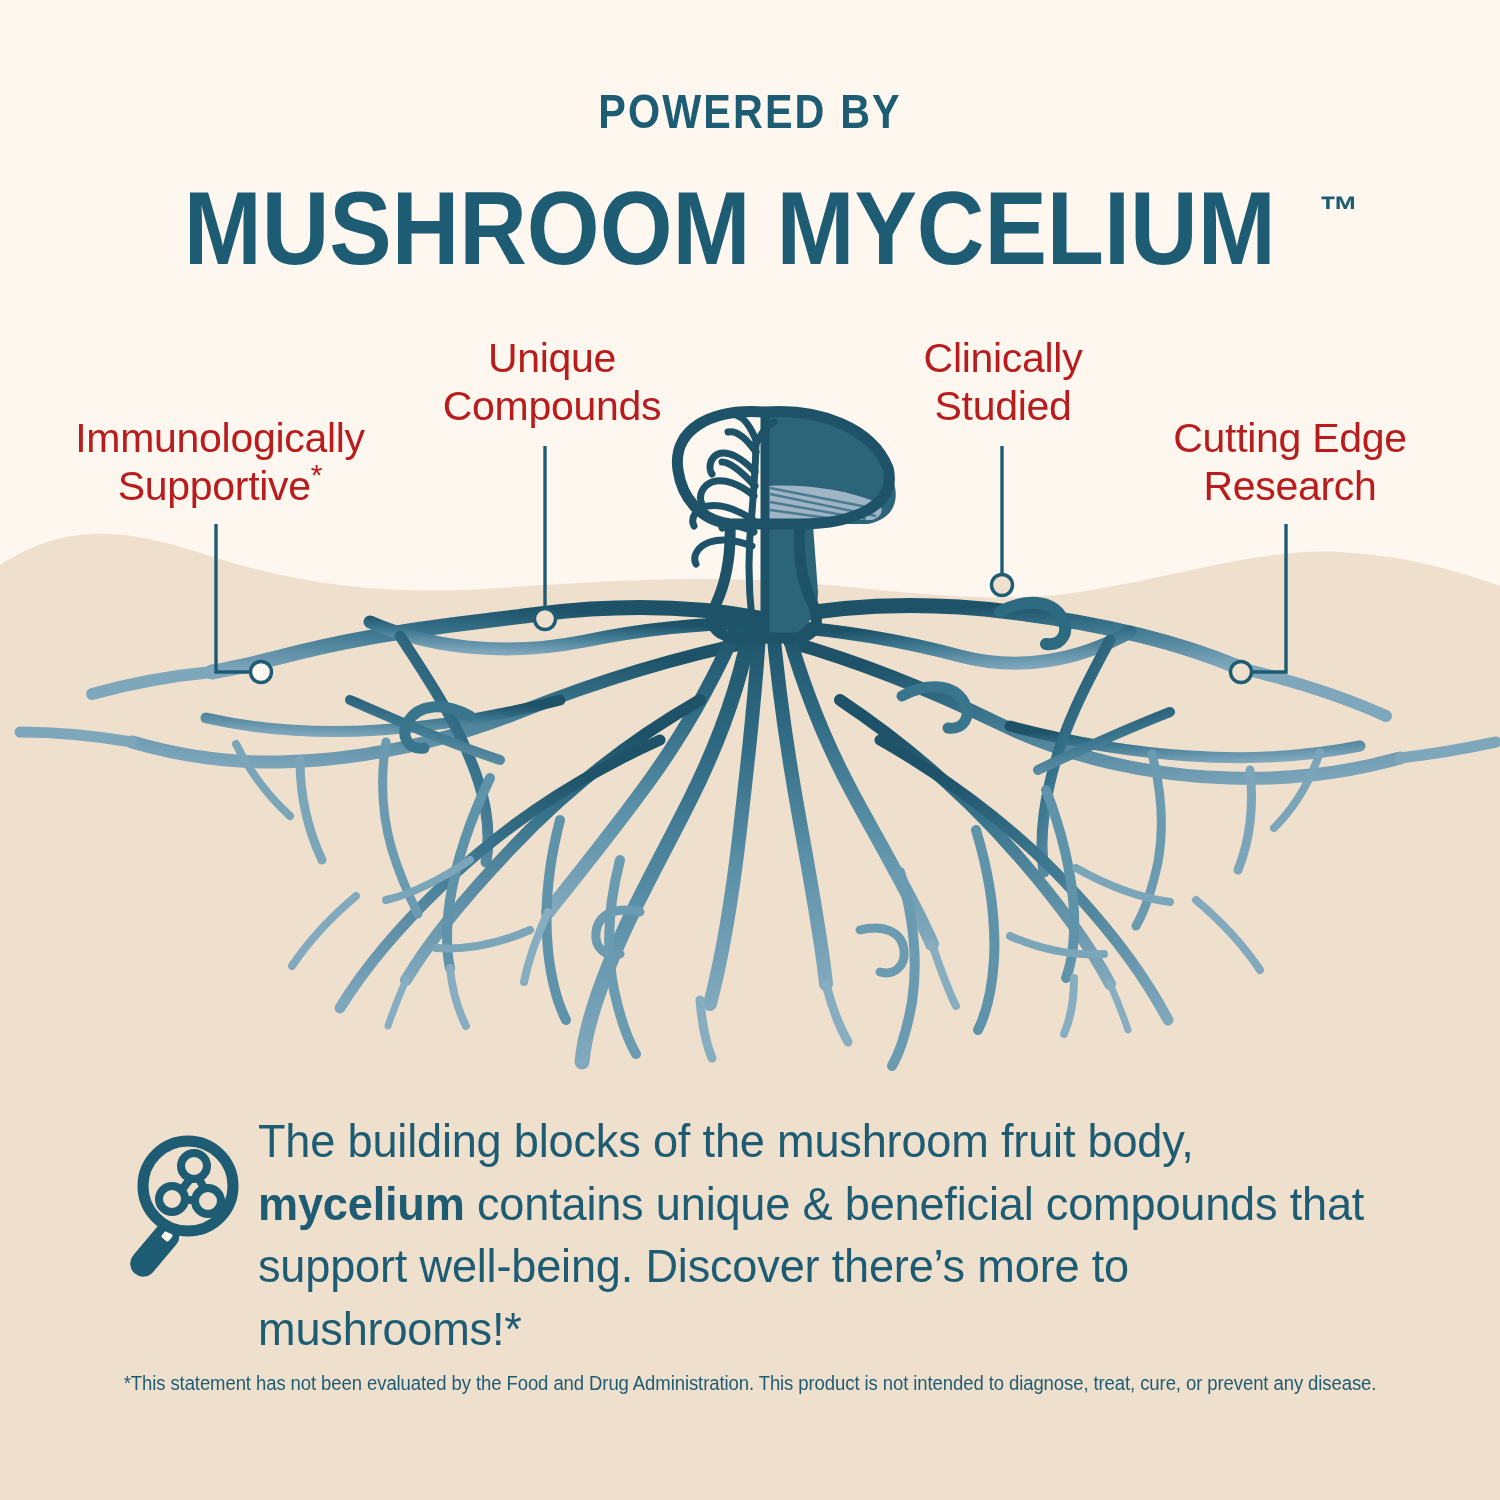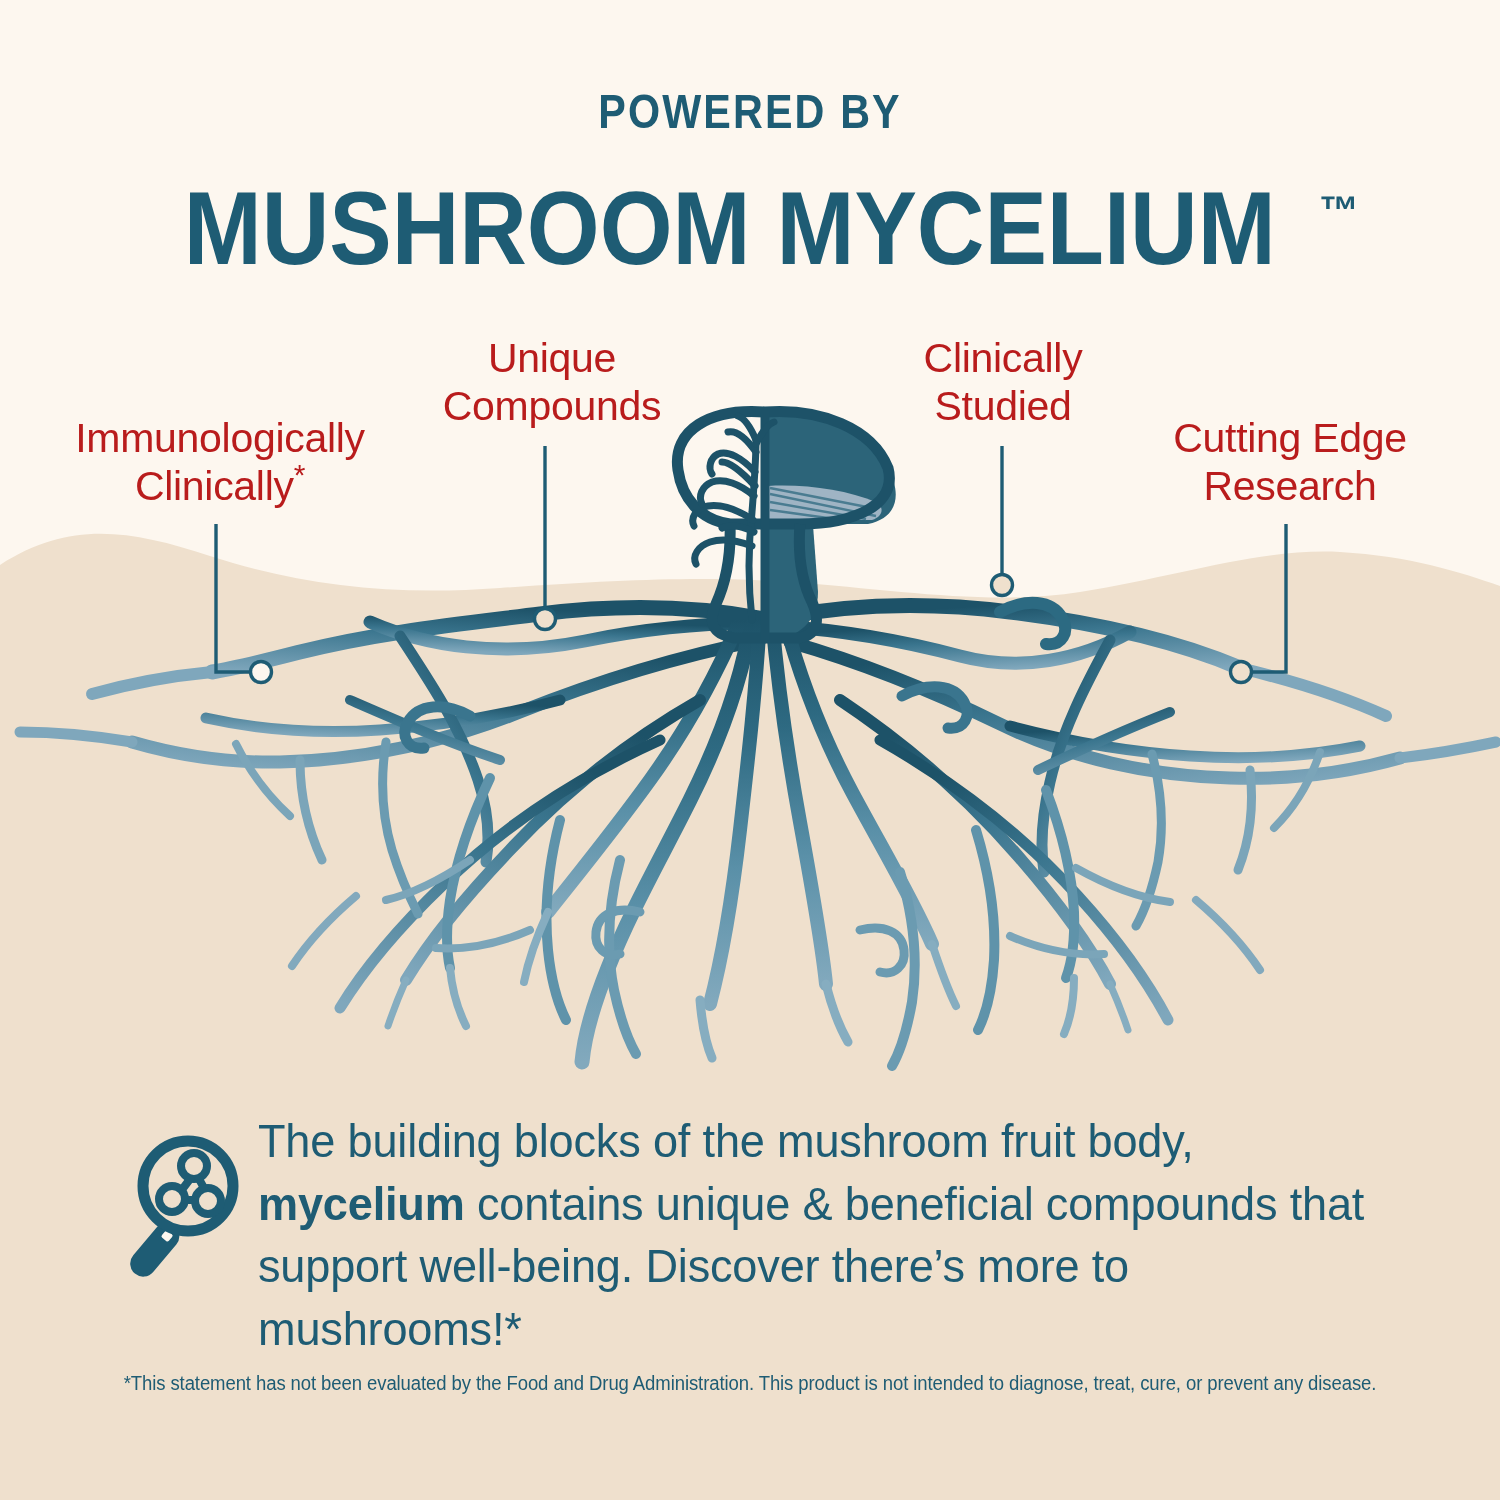--- a/index.html
+++ b/index.html
@@ -334,21 +334,21 @@
 
       <path d="M1002,446 L1002,574"></path>
       <circle cx="1002" cy="585" r="10.5" fill="#EFE0CD" stroke="#1E5C74" stroke-width="3.4"></circle>
 
       <path d="M1286,524 L1286,672 L1252,672"></path>
       <circle cx="1241" cy="672" r="10.5" fill="#EFE0CD" stroke="#1E5C74" stroke-width="3.4"></circle>
     </g>
   </svg>
 
   <div class="callout" id="callout-0"><span>Immunologically
-Clinically</span><span class="sup">*</span></div>
+Supportive</span><span class="sup">*</span></div>
 
   <div class="callout" id="callout-1"><span>Unique
 Compounds</span></div>
 
   <div class="callout" id="callout-2"><span>Clinically
 Studied</span></div>
 
   <div class="callout" id="callout-3"><span>Cutting Edge
 Research</span></div>
 

